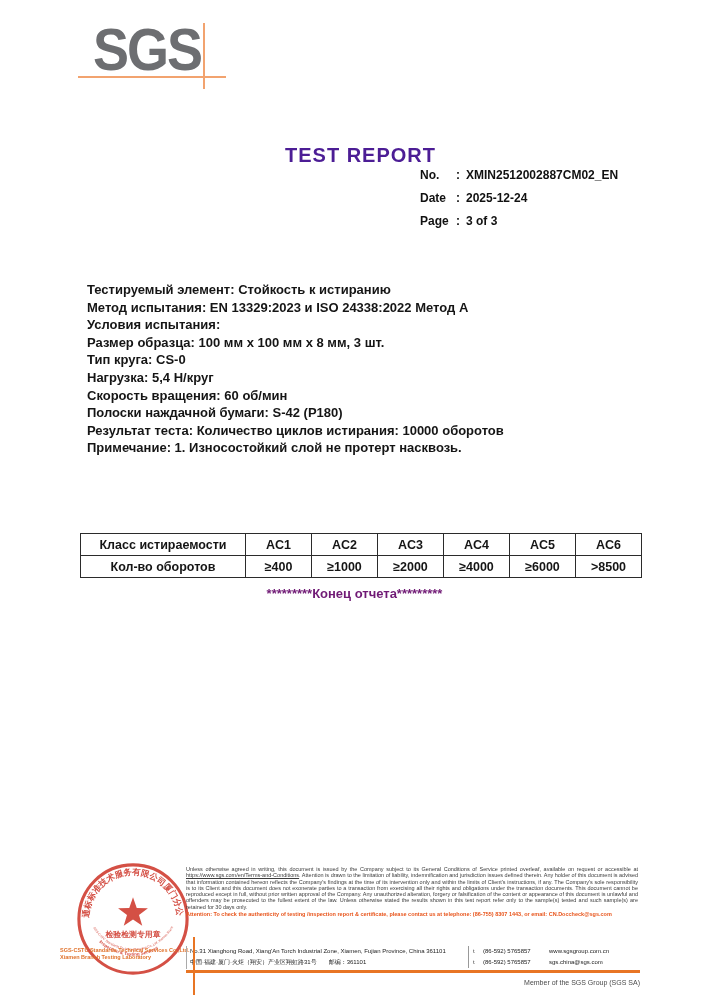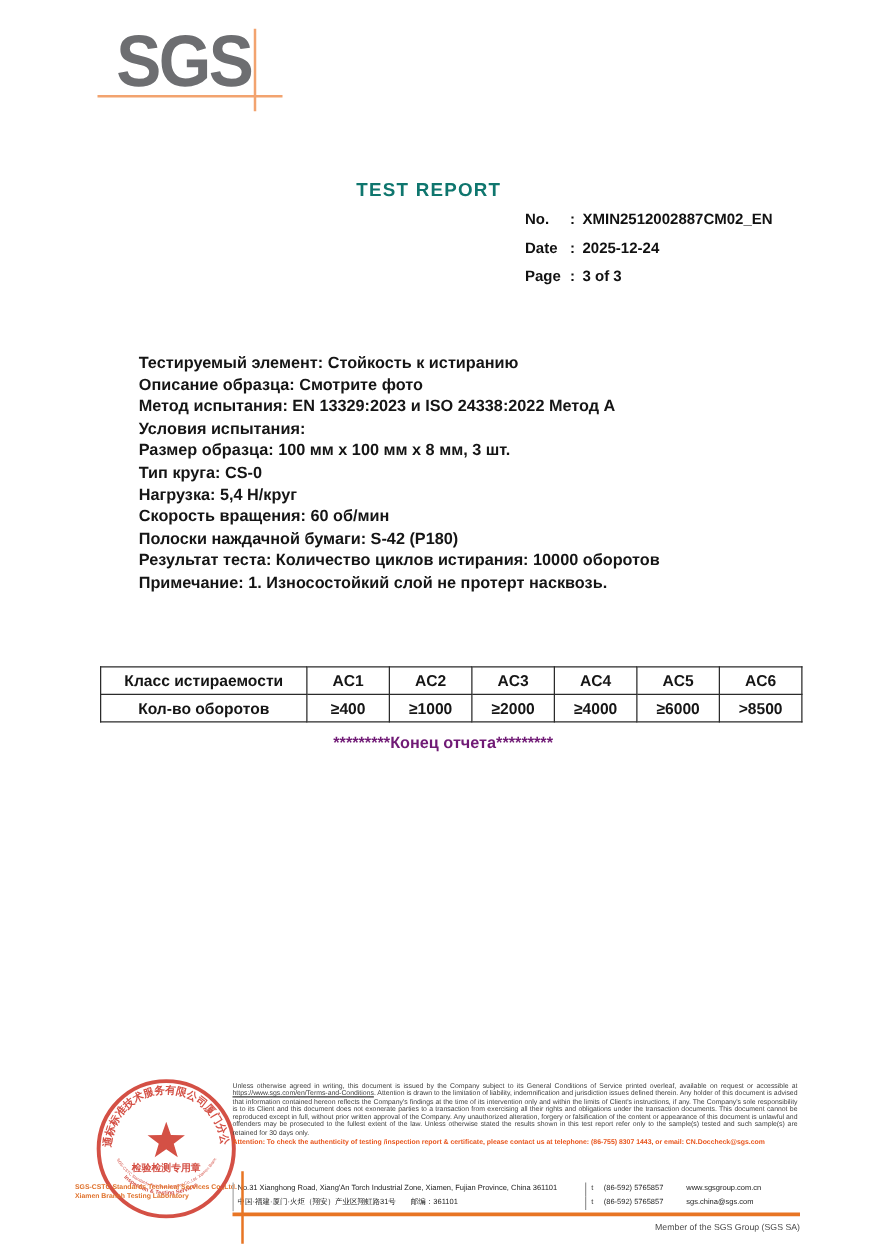--- a/index.html
+++ b/index.html
@@ -12,29 +12,29 @@
 
   
   .sgs-logo{
     left:93px;top:16px;font-size:54px;font-weight:bold;color:#6d6e71;
     letter-spacing:-2px;transform:scaleY(1.08);transform-origin:top left;
   }
   .logo-hline{left:78px;top:76px;width:148px;height:2px;background:#f2a36f;}
   .logo-vline{left:203px;top:23px;width:2px;height:66px;background:#f2a36f;}
 
   
-  .report-title{left:285px;top:144px;font-size:15px;font-weight:bold;letter-spacing:1px;color:#0f766e;}
+  .report-title{left:285px;top:144px;font-size:20px;font-weight:bold;letter-spacing:1px;color:#4c1d95;}
   .meta{left:380px;top:168px;font-size:12px;font-weight:bold;color:#111;}
   .meta-row{display:flex;margin-bottom:9px;}
   .meta-label{width:32px;padding-left:40px;}
   .meta-sep{width:12px;text-align:center;}
   .meta-value{margin-left:2px;}
 
   
-  .body-block{left:87px;top:281px;font-size:13px;font-weight:600;color:#151515;margin-left:24px;}
+  .body-block{left:87px;top:281px;font-size:13px;font-weight:600;color:#151515;}
   .body-line{height:17.6px;line-height:17.6px;white-space:nowrap;}
 
   
   .result-table{left:80px;top:533px;border-collapse:collapse;}
   .result-table td{
     border:1.2px solid #2b2b2b;height:21px;text-align:center;vertical-align:middle;
     font-size:12.5px;font-weight:600;color:#151515;padding:0 2px;
   }
   .result-table td.first{width:160px;}
   .result-table td.val{width:61px;}
@@ -90,21 +90,20 @@
   </div>
   <div class="meta-row">
     <span class="meta-label">Page</span>
     <span class="meta-sep">:</span>
     <span class="meta-value">3 of 3</span>
   </div>
 </div>
 
 <div class="abs body-block">
   <div class="body-line">Тестируемый элемент: Стойкость к истиранию</div>
-  <div class="body-line">Описание образца: Смотрите фото</div>
   <div class="body-line">Метод испытания: EN 13329:2023 и ISO 24338:2022 Метод A</div>
   <div class="body-line">Условия испытания:</div>
   <div class="body-line">Размер образца: 100 мм x 100 мм x 8 мм, 3 шт.</div>
   <div class="body-line">Тип круга: CS-0</div>
   <div class="body-line">Нагрузка: 5,4 Н/круг</div>
   <div class="body-line">Скорость вращения: 60 об/мин</div>
   <div class="body-line">Полоски наждачной бумаги: S-42 (P180)</div>
   <div class="body-line">Результат теста: Количество циклов истирания: 10000 оборотов</div>
   <div class="body-line">Примечание: 1. Износостойкий слой не протерт насквозь.</div>
 </div>

